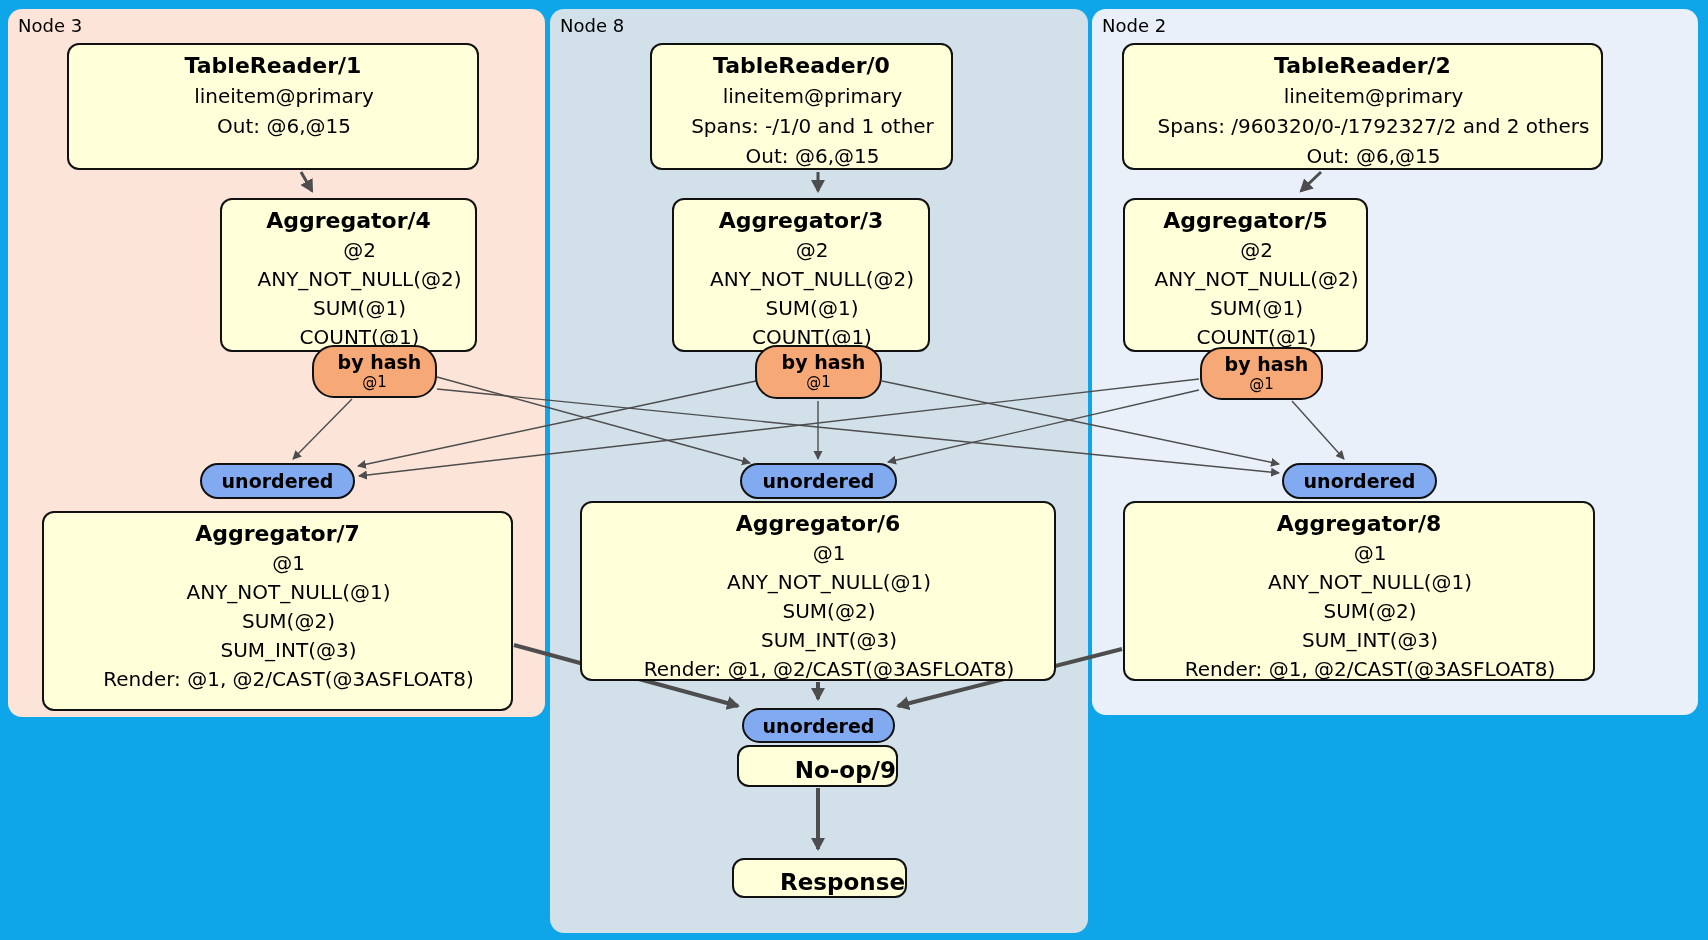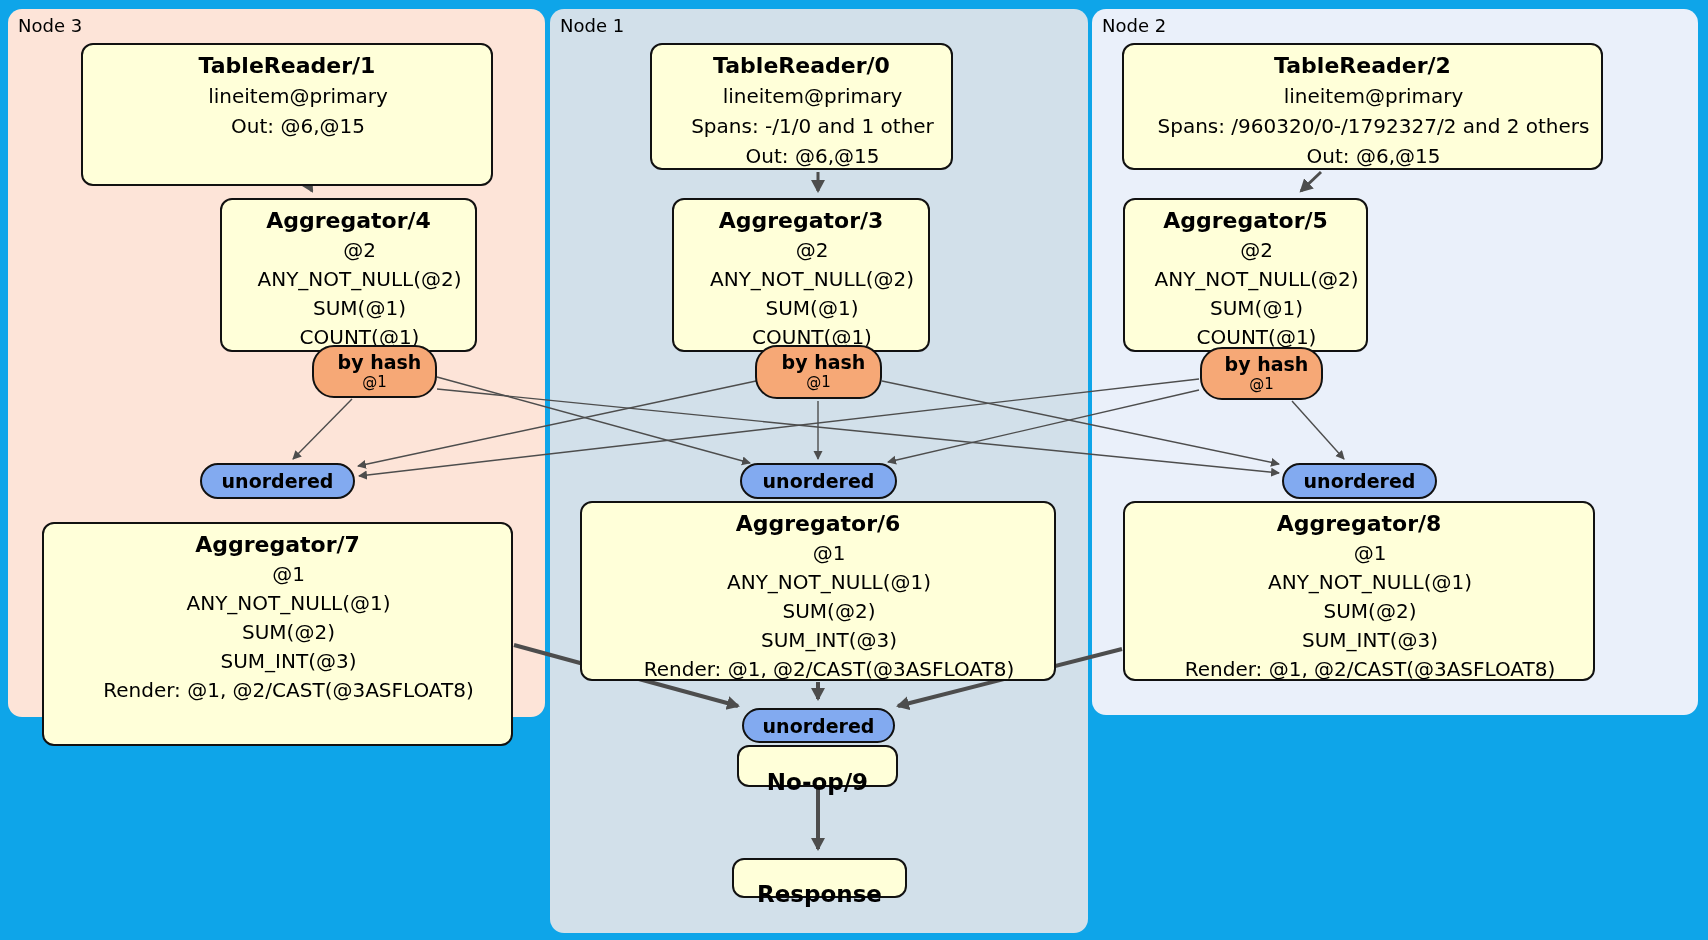--- a/index.html
+++ b/index.html
@@ -44,54 +44,54 @@
     padding-top:4px;
   }
   .router-label{font-weight:bold;font-size:19px;line-height:22px;padding-left:10px;}
   .router-sub{font-size:15px;line-height:18px;}
   .sync{
     background:var(--sync-bg,#82aaf0);
     border-radius:19px;
     font-weight:bold;font-size:19px;
   }
   .sync-label{line-height:32px;}
-  .box-small{padding-top:16px;}
+  .box-small{padding-top:4px;text-align:right;}
   .box-small .box-title{font-size:23px;line-height:38px;}
   .box-resp .box-title{line-height:36px;}
 
   .r3{left:312px;top:345px;width:125px;height:53px;}
   .r1{left:755px;top:345px;width:127px;height:54px;}
   .r2{left:1200px;top:347px;width:123px;height:53px;}
   .sL{left:200px;top:463px;width:155px;height:36px;}
   .sC{left:740px;top:463px;width:157px;height:36px;}
   .sR{left:1282px;top:463px;width:155px;height:36px;}
   .sF{left:742px;top:708px;width:153px;height:35px;}
 
-  .tr1{left:81px;top:43px;width:412px;height:143px;}
+  .tr1{left:67px;top:43px;width:412px;height:127px;}
   .tr0{left:650px;top:43px;width:303px;height:127px;}
   .tr2{left:1122px;top:43px;width:481px;height:127px;}
   .agg4{left:220px;top:198px;width:257px;height:154px;}
   .agg3{left:672px;top:198px;width:258px;height:154px;}
   .agg5{left:1123px;top:198px;width:245px;height:154px;}
-  .agg7{left:42px;top:522px;width:471px;height:224px;}
+  .agg7{left:42px;top:511px;width:471px;height:200px;}
   .agg6{left:580px;top:501px;width:476px;height:180px;}
   .agg8{left:1123px;top:501px;width:472px;height:180px;}
   .noop{left:737px;top:745px;width:161px;height:42px;}
   .resp{left:732px;top:858px;width:175px;height:40px;}
 </style>
 </head>
 <body>
 
 <div class="canvas">
 
   <div class="region region-node3">
     <div class="region-label">Node 3</div>
   </div>
   <div class="region region-node1">
-    <div class="region-label">Node 1</div>
+    <div class="region-label">Node 8</div>
   </div>
   <div class="region region-node2">
     <div class="region-label">Node 2</div>
   </div>
 
   <svg class="edges" width="1708" height="940" viewBox="0 0 1708 940">
     <defs>
       <marker id="arr" markerWidth="11" markerHeight="10" refX="8" refY="4.5" orient="auto" markerUnits="userSpaceOnUse">
         <path d="M0,0 L9,4.5 L0,9 z" fill="#4d4d4d"></path>
       </marker>

